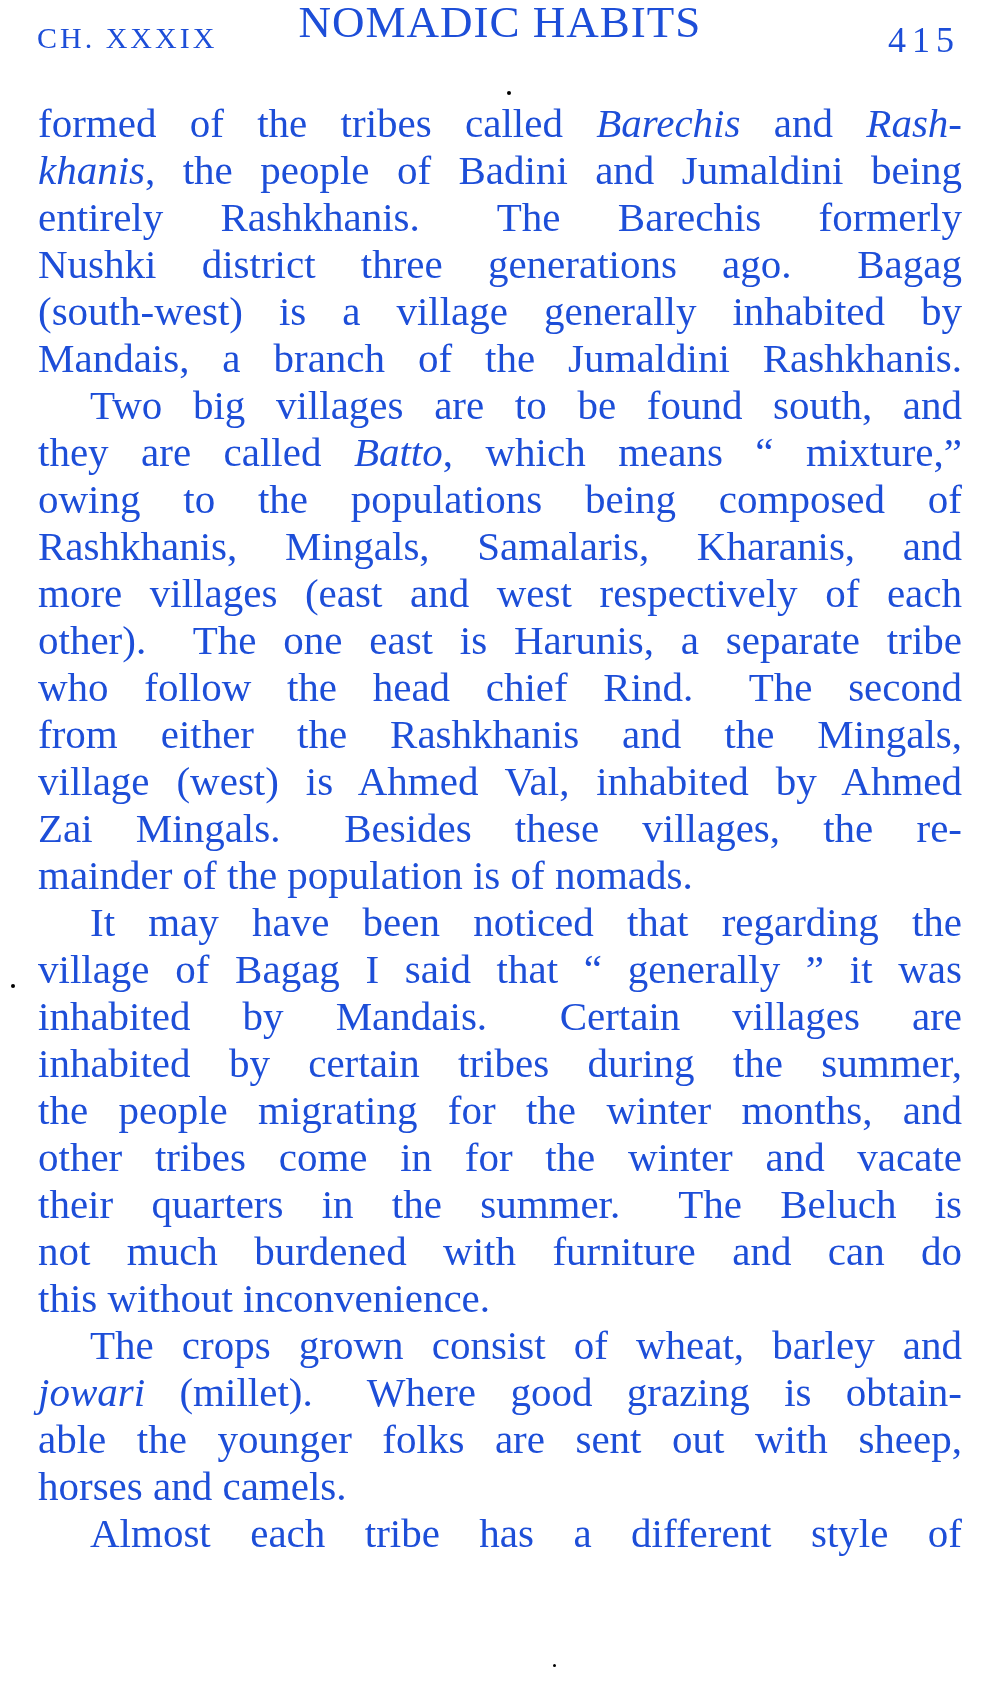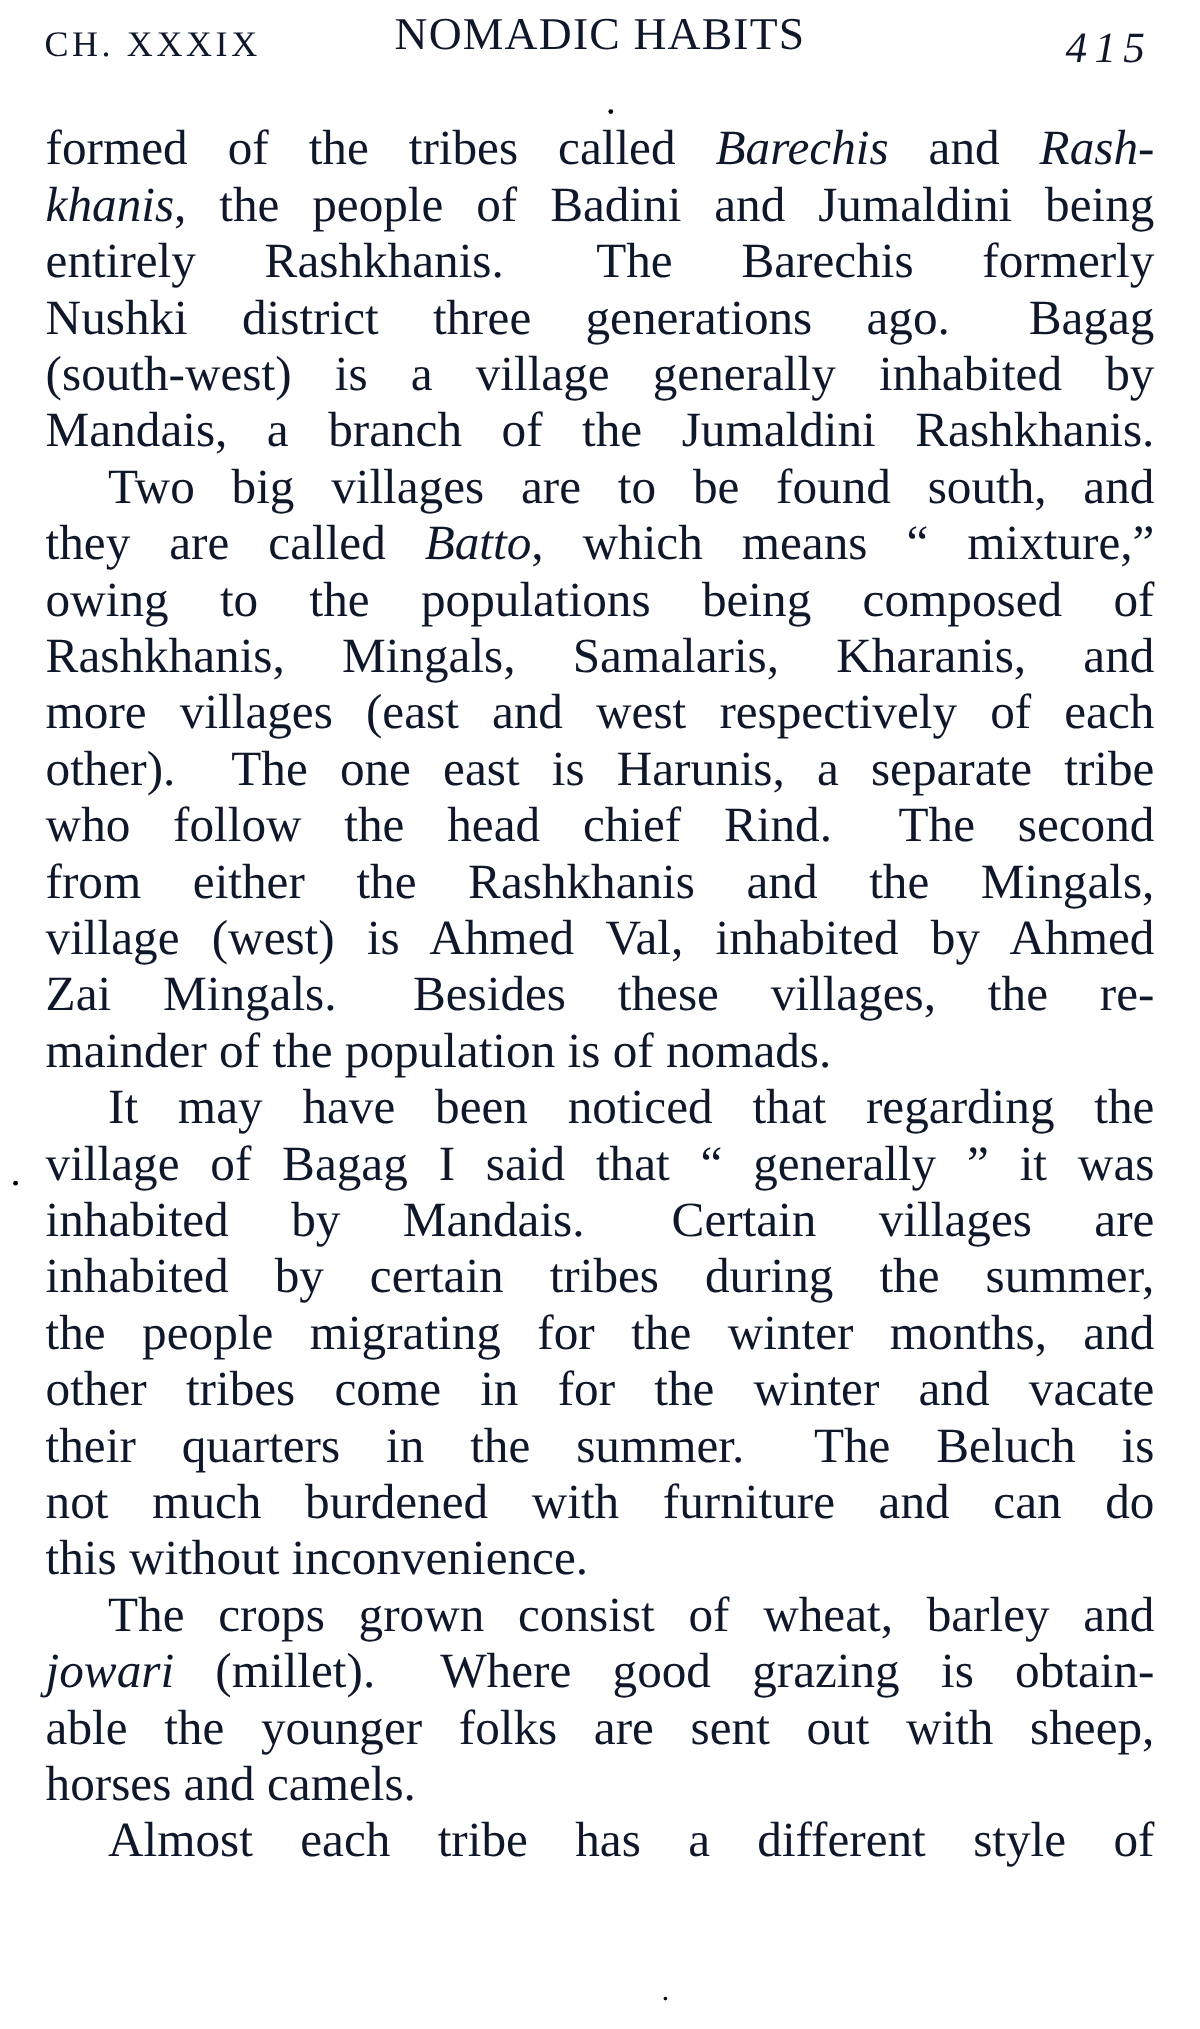--- a/index.html
+++ b/index.html
@@ -3,21 +3,21 @@
 <meta charset="utf-8">
 <style>
   html, body { margin: 0; padding: 0; }
   body { background: #ffffff; }
 
   .page {
     position: relative;
     width: 1000px;
     height: 1691px;
     background: #ffffff;
-    color: #0f172a;
+    color: #1d4ed8;
     font-family: "Liberation Serif", "DejaVu Serif", serif;
     overflow: hidden;
   }
 
   
   .running-head {
     position: absolute;
     top: 0; left: 0;
     width: 100%;
     height: 80px;
@@ -27,37 +27,36 @@
     left: 37px;
     top: 23px;
     font-size: 30px;
     line-height: 1;
     letter-spacing: 3px;
     white-space: nowrap;
   }
   .head-title {
     position: absolute;
     left: 0;
-    top: 10px;
+    top: 0;
     width: 100%;
     text-align: center;
-    font-size: 38px;
+    font-size: 45px;
     line-height: 1;
     letter-spacing: 1px;
     white-space: nowrap;
   }
   .page-number {
     position: absolute;
     right: 40px;
     top: 22px;
     font-size: 36px;
     line-height: 1;
     letter-spacing: 6px;
     white-space: nowrap;
-    font-style: italic;
   }
 
   
   .text-block {
     position: absolute;
     left: 38px;
     top: 100px;
     width: 924px;
     font-size: 41px;
   }

